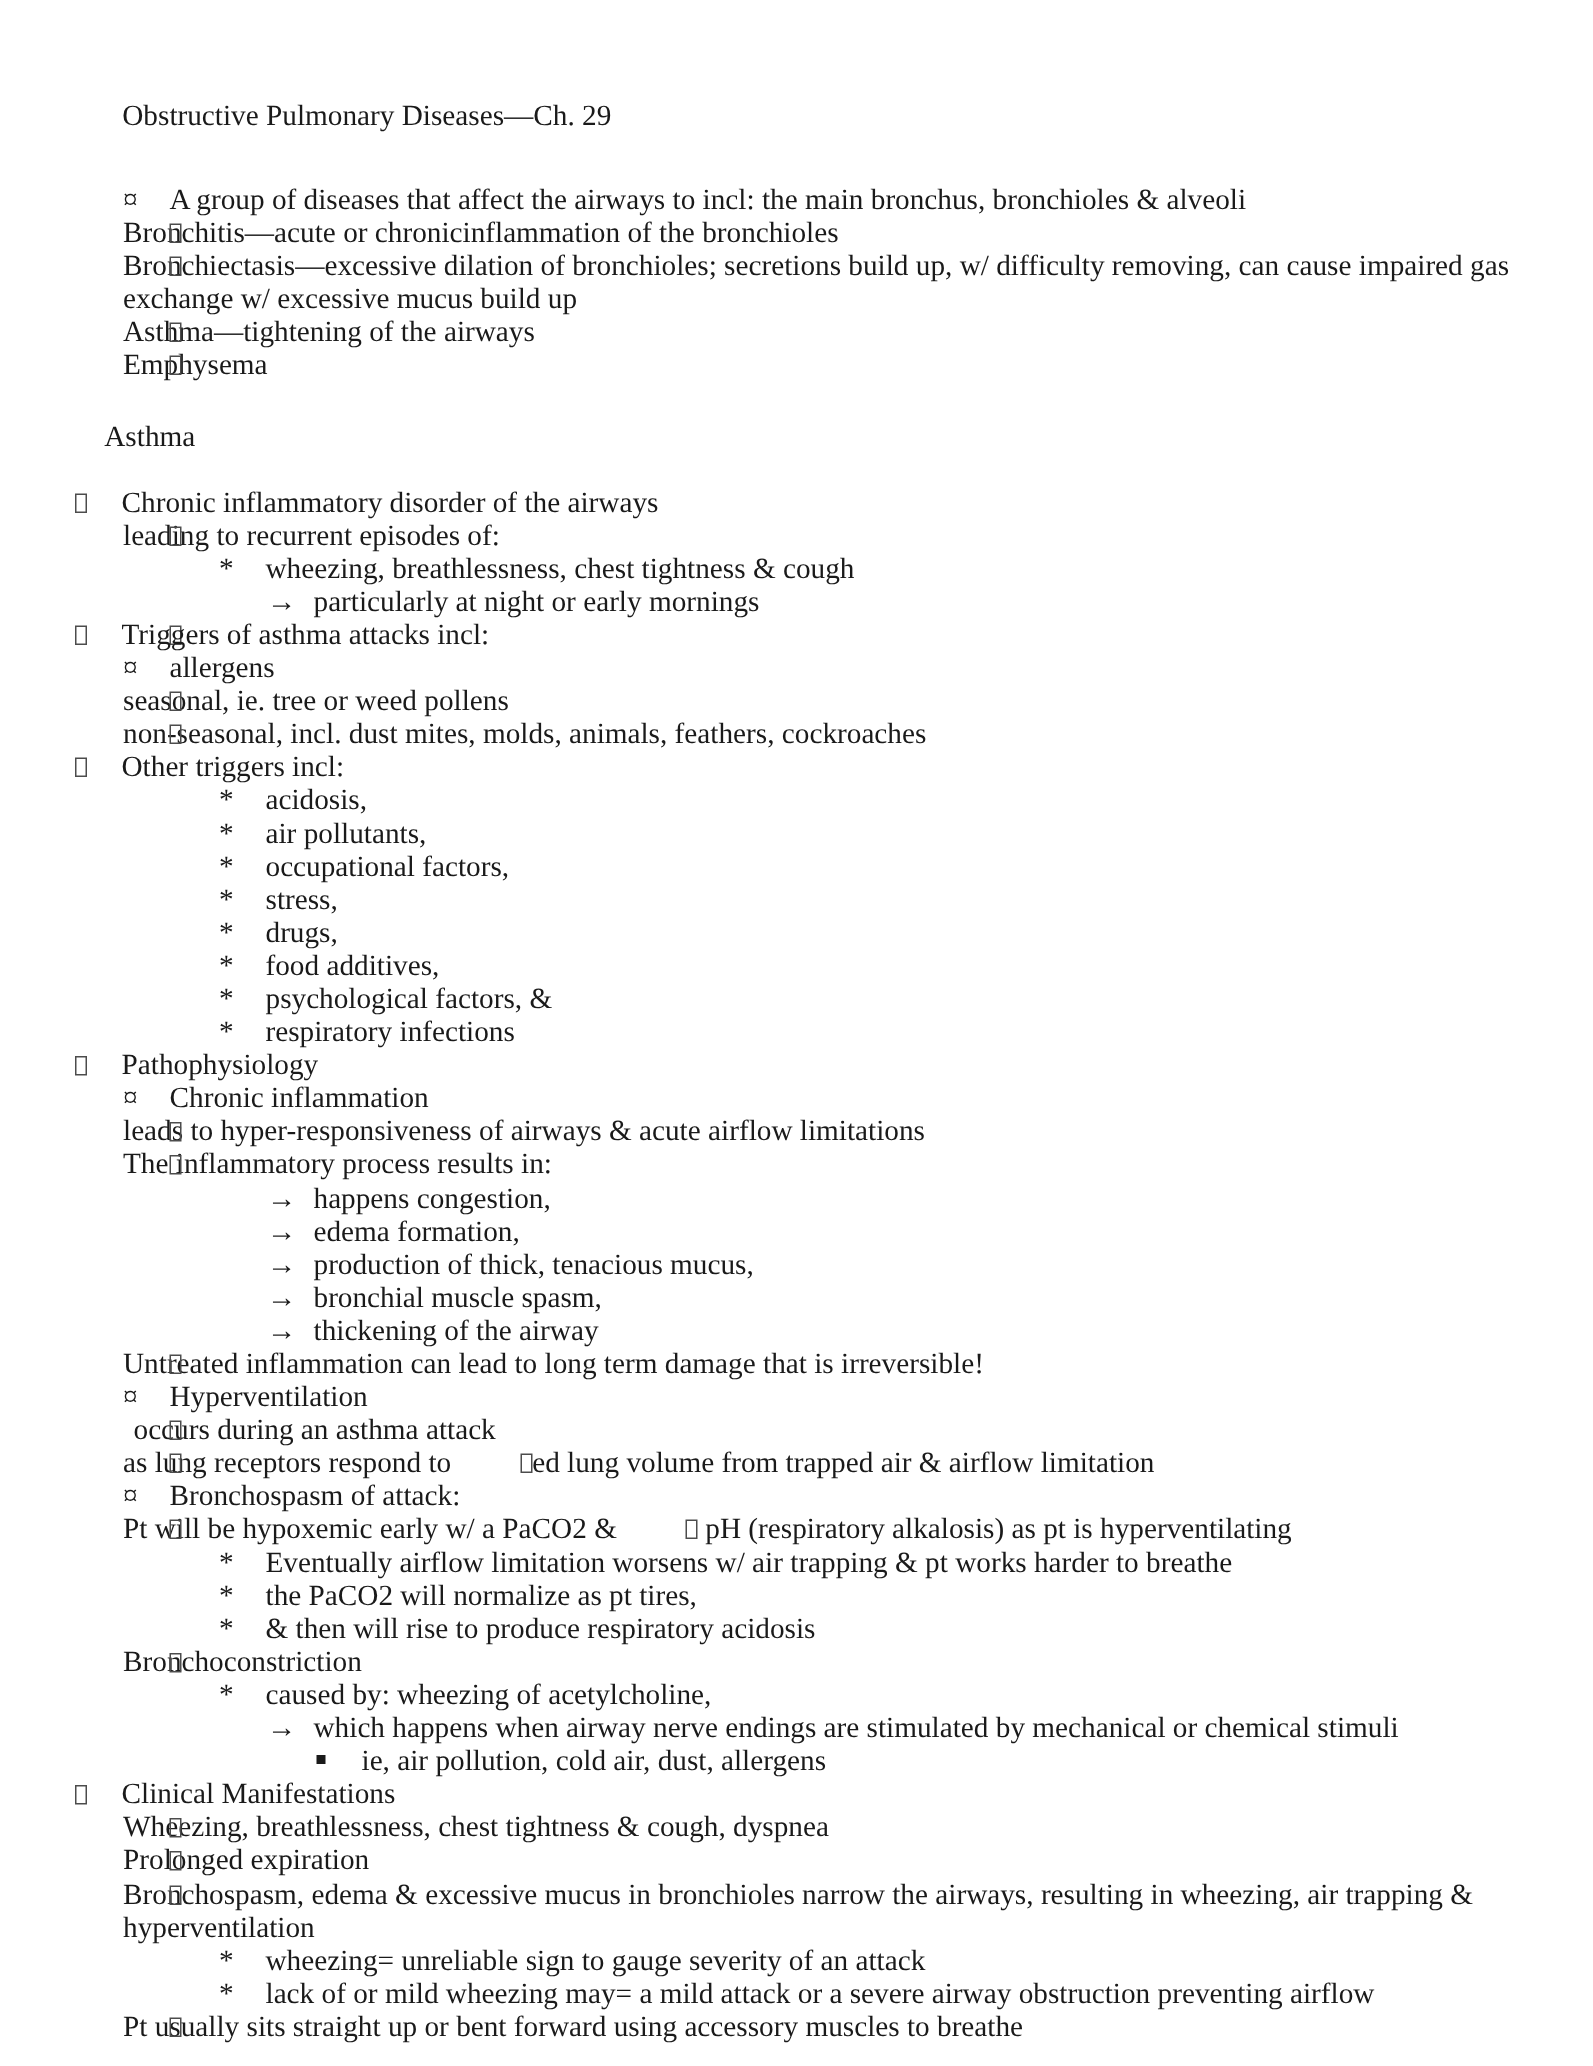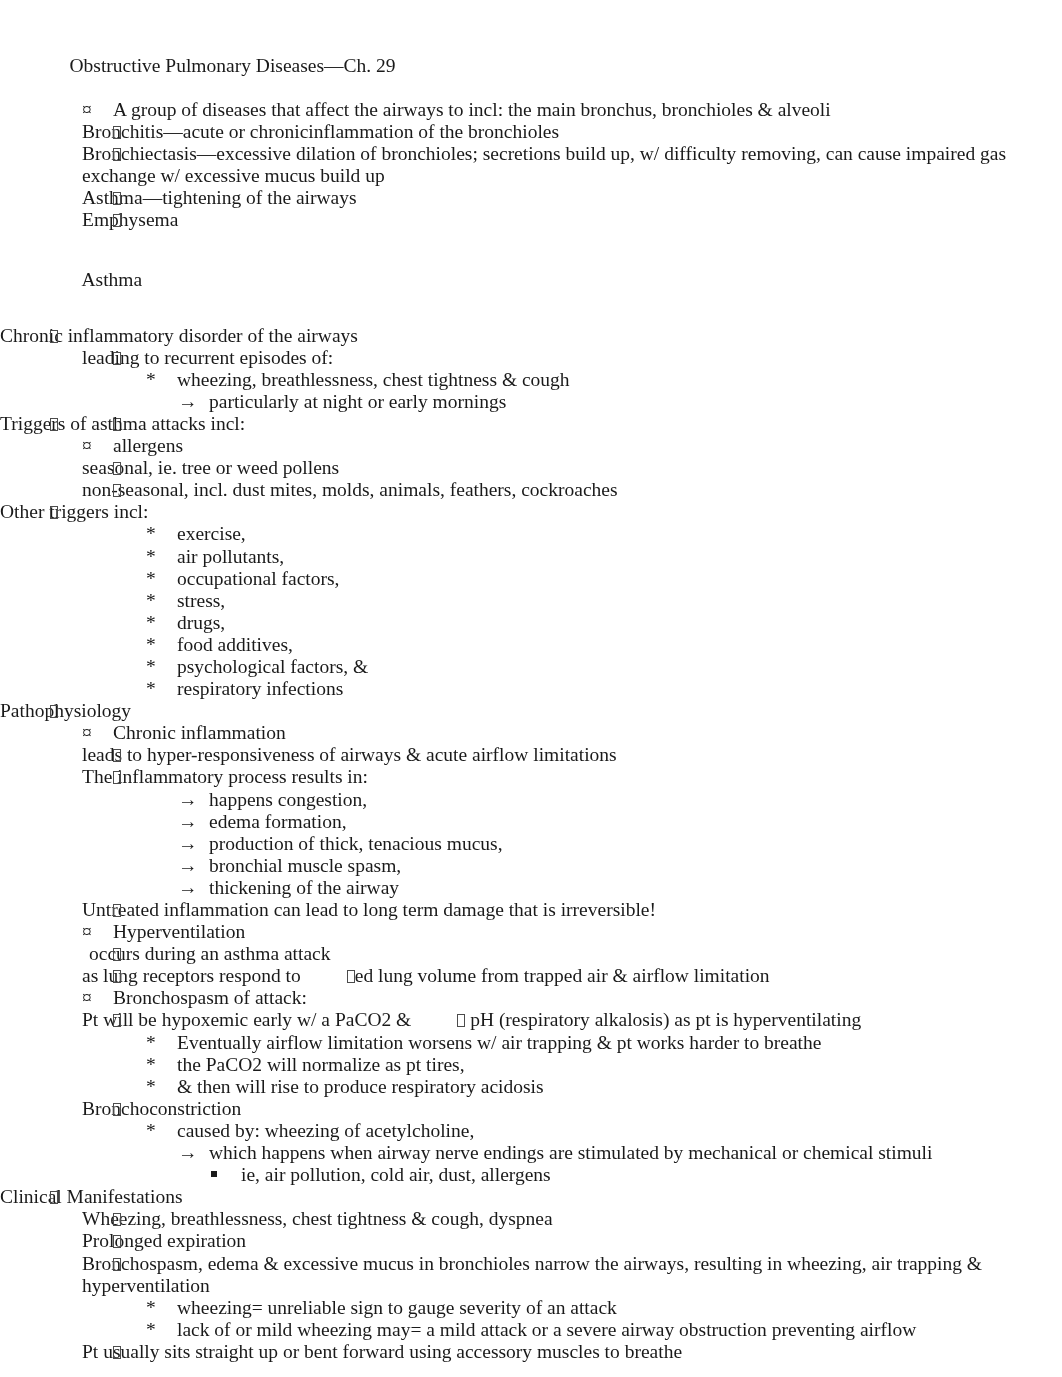--- a/index.html
+++ b/index.html
@@ -20,21 +20,21 @@
     width: 1062px;
     height: 1377px;
     padding: 0;
     box-sizing: border-box;
     overflow: hidden;
   }
 
   
   .doc-title {
     position: relative;
-    margin: 0;
+    margin: 12px;
     padding: 0;
     font-size: 19.5px;
     line-height: 22px;
     font-weight: normal;
     padding-left: 50px;
     padding-top: 33px;
     white-space: pre;
   }
   .doc-title .shade {
     position: absolute;
@@ -45,21 +45,21 @@
     background: linear-gradient(90deg, rgba(228,228,228,0.95) 0%, rgba(236,236,236,0.85) 45%, rgba(250,250,250,0.25) 80%, rgba(255,255,255,0) 100%);
     z-index: -1;
   }
 
   
   .section-heading {
     position: relative;
     font-size: 19.5px;
     line-height: 22px;
     padding-left: 50px;
-    margin: 12px;
+    margin: 0;
     padding-top: 3px;
     white-space: pre;
     font-weight: normal;
   }
   .section-heading .shade {
     position: absolute;
     left: 104px;
     top: 4px;
     width: 48px;
     height: 20px;
@@ -114,21 +114,21 @@
 
   .sq {
     display: inline-block;
     width: 6px;
     height: 6px;
     background: #1a1a1a;
     vertical-align: 4px;
   }
 
   
-  .lv1 { }
+  .lv1 { padding-left: 81px; }
   .lv1 > .bullet { left: 50px; }
   .lv2 { padding-left: 113px; }
   .lv2 > .bullet { left: 82px; }
   .lv3 { padding-left: 82px; }
   .lv3 > .bullet { left: 113px; }
   .lv4 { padding-left: 177px; }
   .lv4 > .bullet { left: 146px; }
   .lv5 { padding-left: 209px; }
   .lv5 > .bullet { left: 178px; }
   .lv6 { padding-left: 241px; }
@@ -205,21 +205,21 @@
       <div class="row lv3">
         <span class="bullet"><span class="tofu"></span></span>
         <span class="txt">non-seasonal, incl. dust mites, molds, animals, feathers, cockroaches</span>
       </div>
       <div class="row lv1">
         <span class="bullet"><span class="tofu"></span></span>
         <span class="txt">Other triggers incl:</span>
       </div>
       <div class="row lv4">
         <span class="bullet">*</span>
-        <span class="txt">exercise,</span>
+        <span class="txt">acidosis,</span>
       </div>
       <div class="row lv4">
         <span class="bullet">*</span>
         <span class="txt">air pollutants,</span>
       </div>
       <div class="row lv4">
         <span class="bullet">*</span>
         <span class="txt">occupational factors,</span>
       </div>
       <div class="row lv4">

